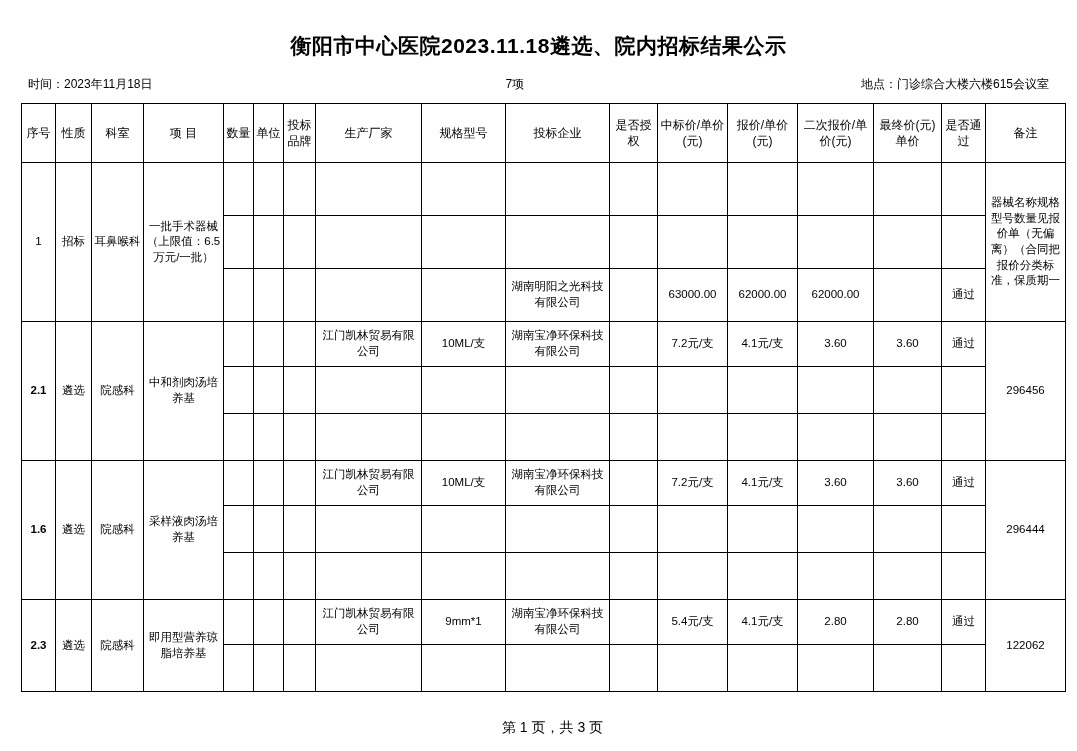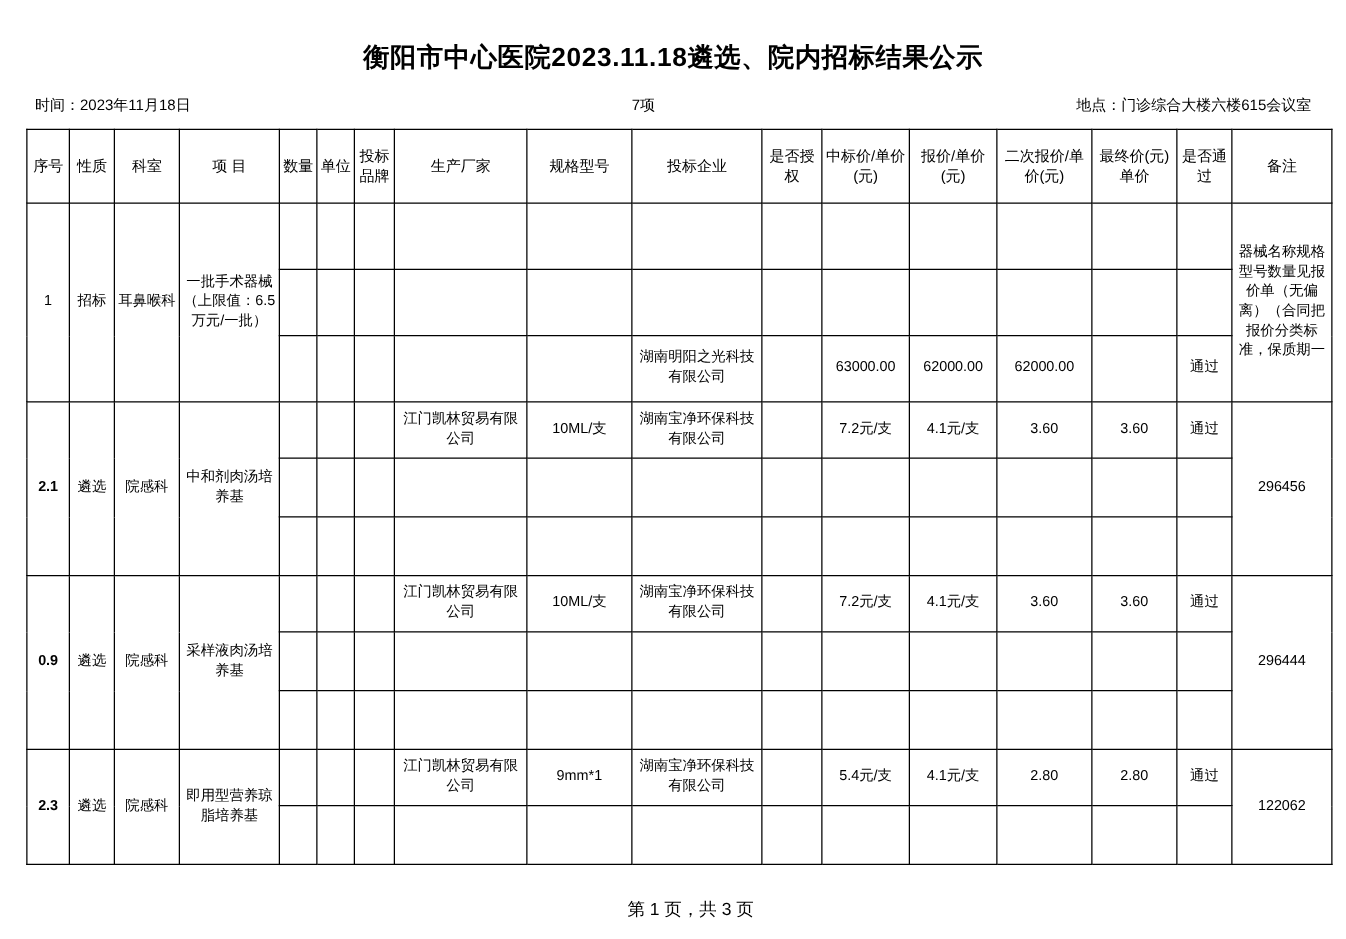--- a/index.html
+++ b/index.html
@@ -240,21 +240,21 @@
         <td></td>
         <td></td>
         <td></td>
         <td></td>
         <td></td>
         <td></td>
         <td></td>
       </tr>
 
       <tr>
-        <td class="tall-1" rowspan="3">0.9</td>
+        <td class="tall-1" rowspan="3">1.6</td>
         <td rowspan="3">遴选</td>
         <td rowspan="3">院感科</td>
         <td rowspan="3">采样液肉汤培养基</td>
         <td class="tall-1"></td>
         <td></td>
         <td></td>
         <td>江门凯林贸易有限公司</td>
         <td>10ML/支</td>
         <td>湖南宝净环保科技有限公司</td>
         <td></td>

